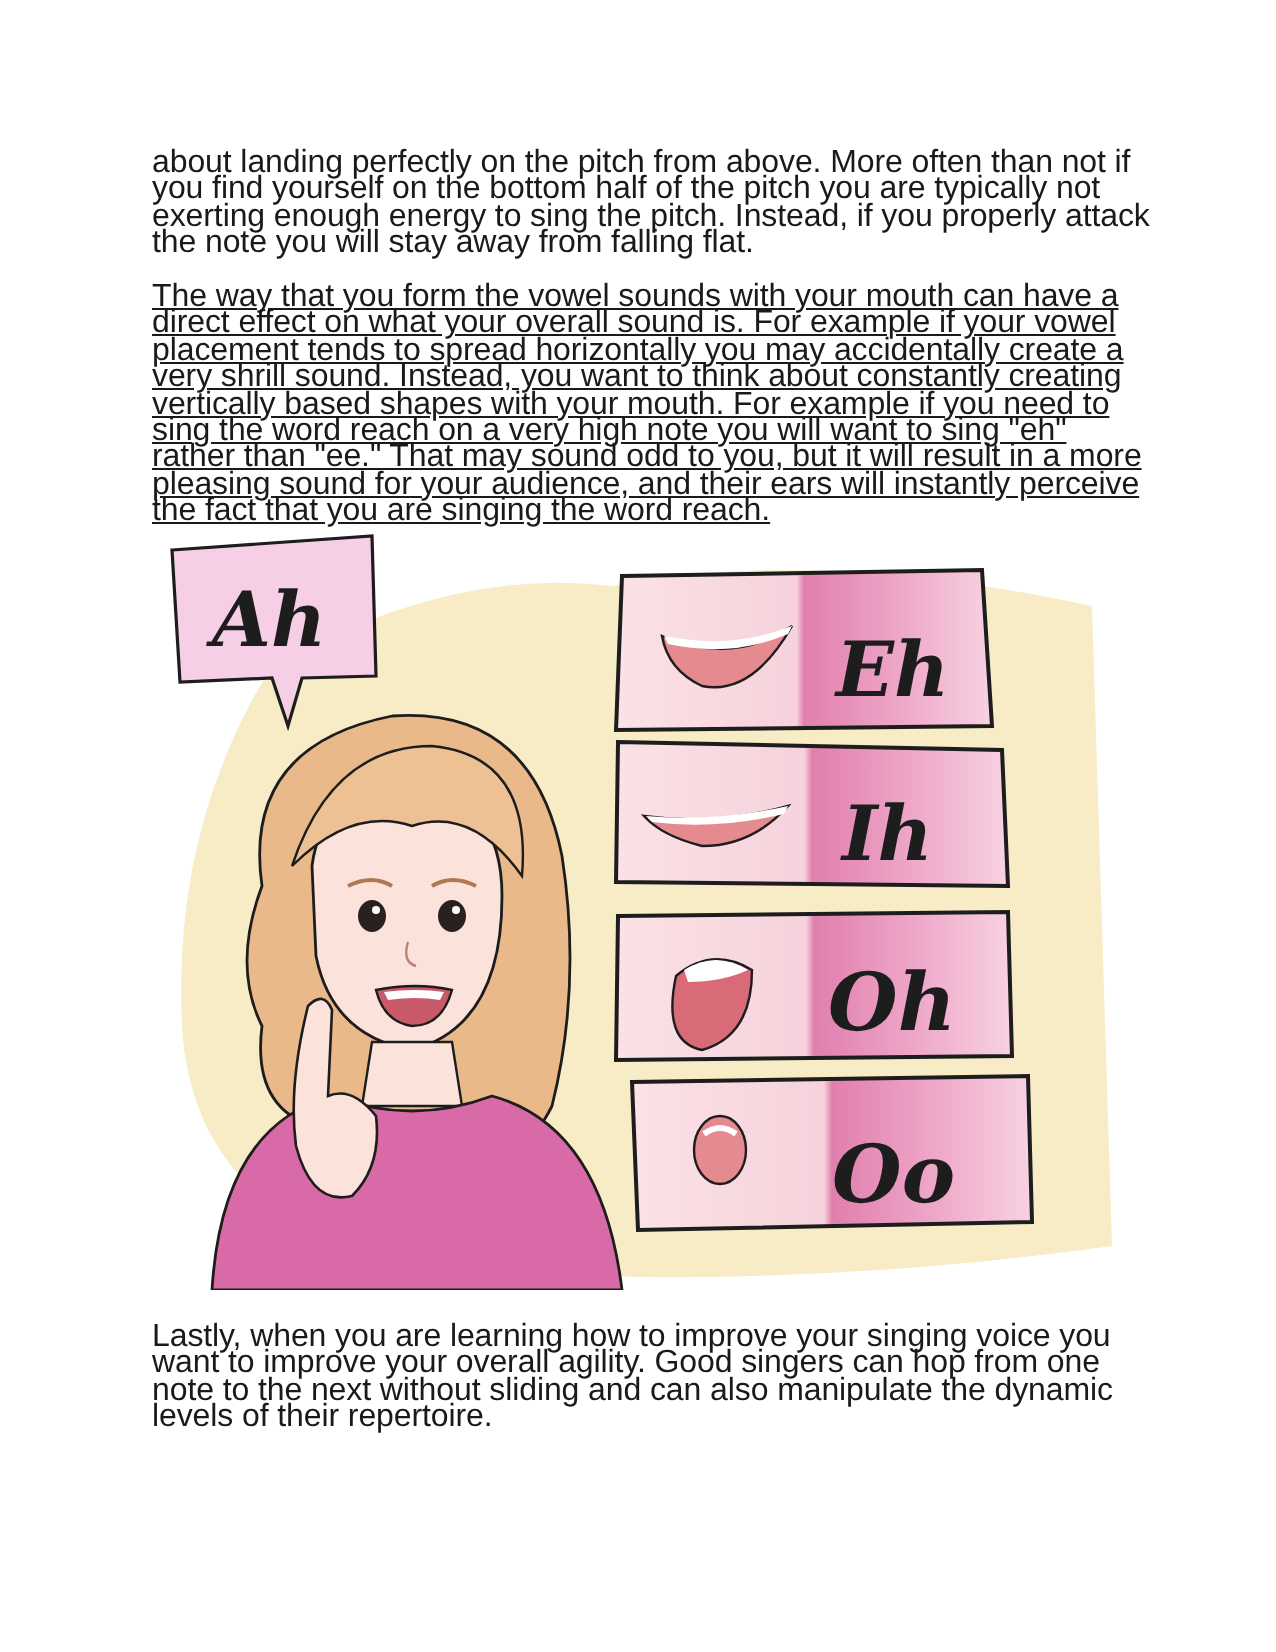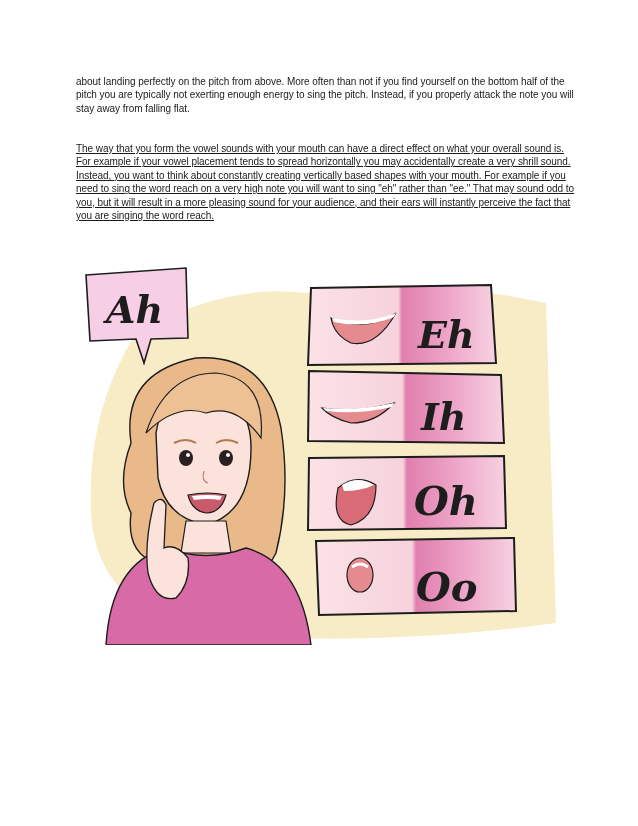--- a/index.html
+++ b/index.html
@@ -1,21 +1,21 @@
 <!DOCTYPE html>
 <html><head>
 <meta charset="utf-8">
 <style>
   html, body { margin: 0; padding: 0; background: #ffffff; }
   body { width: 638px; height: 826px; position: relative; overflow: hidden; }
   .page { position: absolute; left: 0; top: 0; width: 638px; height: 826px; background: #ffffff; }
   .para {
     position: absolute; left: 76px; width: 500px;
     font-family: "Liberation Sans", sans-serif;
-    font-size: 10px; line-height: 13.4px; color: #1a1a1a;
+    font-size: 16px; line-height: 13.4px; color: #1a1a1a;
     margin: 0; letter-spacing: -0.05px;
   }
   #p1 { top: 75px; }
   #p2 { top: 142px; text-decoration: underline; }
   #p3 { top: 662px; }
   .illus { position: absolute; left: 76px; top: 263px; width: 490px; height: 382px; }
   .vowel { font-family: "DejaVu Serif", serif; font-style: italic; font-weight: bold; fill: #1d1d1d; }
 </style>
 </head>
 <body>
@@ -92,14 +92,15 @@
     </g>
 
     <g>
       <path d="M240 278 L438 275 L440 348 L243 352 Z" fill="url(#panelGrad)" stroke="#1d1d1d" stroke-width="2"></path>
       <ellipse cx="284" cy="312" rx="13" ry="17" fill="#e58a8f" stroke="#1d1d1d" stroke-width="1.2"></ellipse>
       <path d="M276 304 Q284 298 292 304" stroke="#ffffff" stroke-width="3" fill="none"></path>
       <text x="340" y="338" class="vowel" font-size="40">Oo</text>
     </g>
   </svg>
 
+  <p id="p3" class="para">Lastly, when you are learning how to improve your singing voice you want to improve your overall agility. Good singers can hop from one note to the next without sliding and can also manipulate the dynamic levels of their repertoire.</p>
 
 </div>
 
 </body></html>

